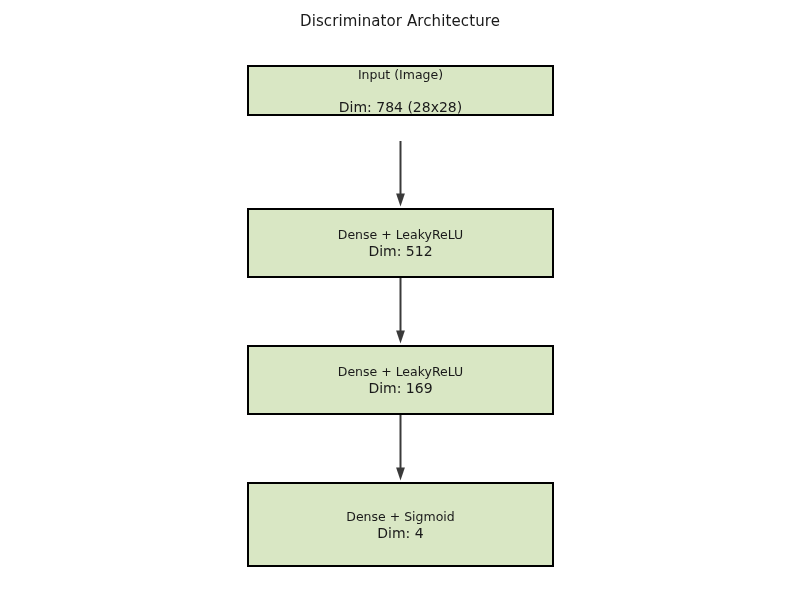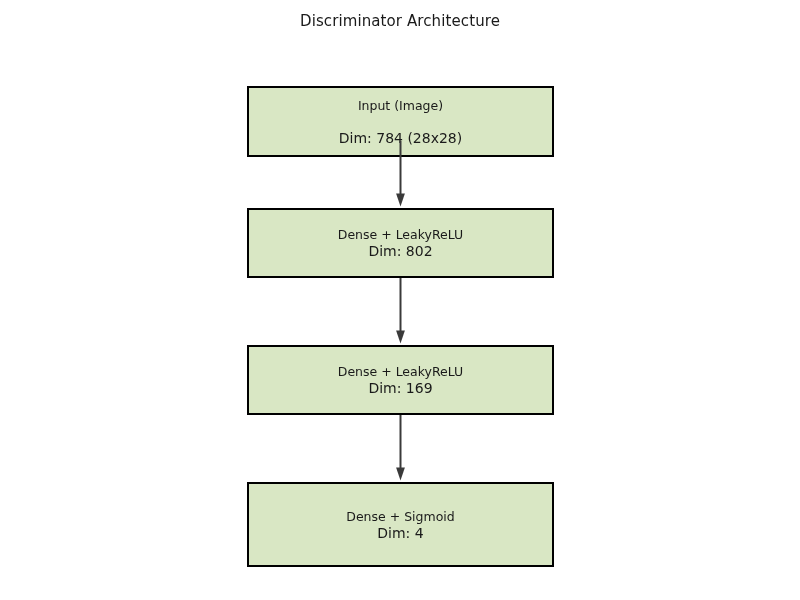--- a/index.html
+++ b/index.html
@@ -52,21 +52,21 @@
     text-align: center;
     white-space: nowrap;
   }
   .layer-dim {
     font-size: 14px;
     line-height: 17px;
     color: #1a1a1a;
     text-align: center;
     white-space: nowrap;
   }
-  #box-0 { top: 86px;  height: 71px; gap: 16px; }
+  #box-0 { top: 65px;  height: 51px; gap: 16px; }
   #box-1 { top: 208px; height: 70px; }
   #box-2 { top: 345px; height: 70px; }
   #box-3 { top: 482px; height: 85px; }
 
   .flow-arrow {
     position: absolute;
     left: 0;
     top: 0;
     width: 800px;
     height: 600px;
@@ -81,21 +81,21 @@
 
   <div id="diagram-title">Discriminator Architecture</div>
 
   <div class="layer-box" id="box-0">
     <div class="layer-label">Input (Image)</div>
     <div class="layer-dim">Dim: 784 (28x28)</div>
   </div>
 
   <div class="layer-box" id="box-1">
     <div class="layer-label">Dense + LeakyReLU</div>
-    <div class="layer-dim">Dim: 802</div>
+    <div class="layer-dim">Dim: 512</div>
   </div>
 
   <div class="layer-box" id="box-2">
     <div class="layer-label">Dense + LeakyReLU</div>
     <div class="layer-dim">Dim: 169</div>
   </div>
 
   <div class="layer-box" id="box-3">
     <div class="layer-label">Dense + Sigmoid</div>
     <div class="layer-dim">Dim: 4</div>

